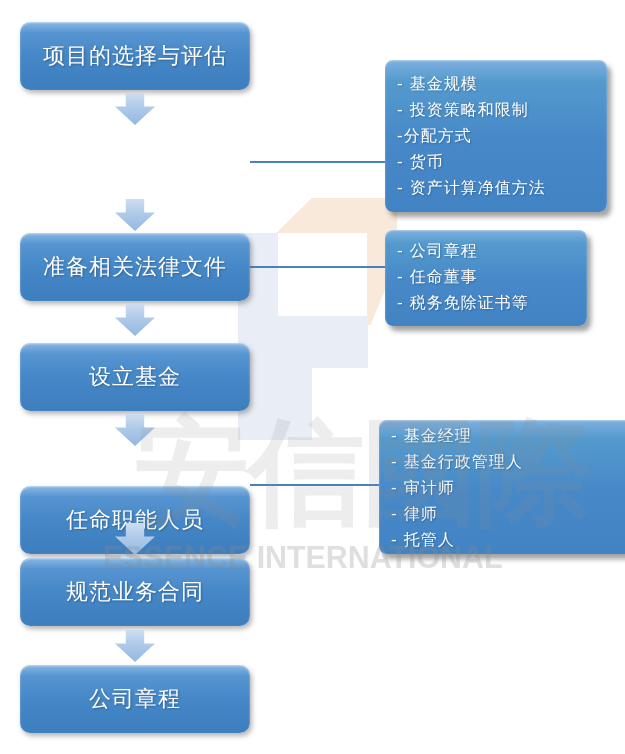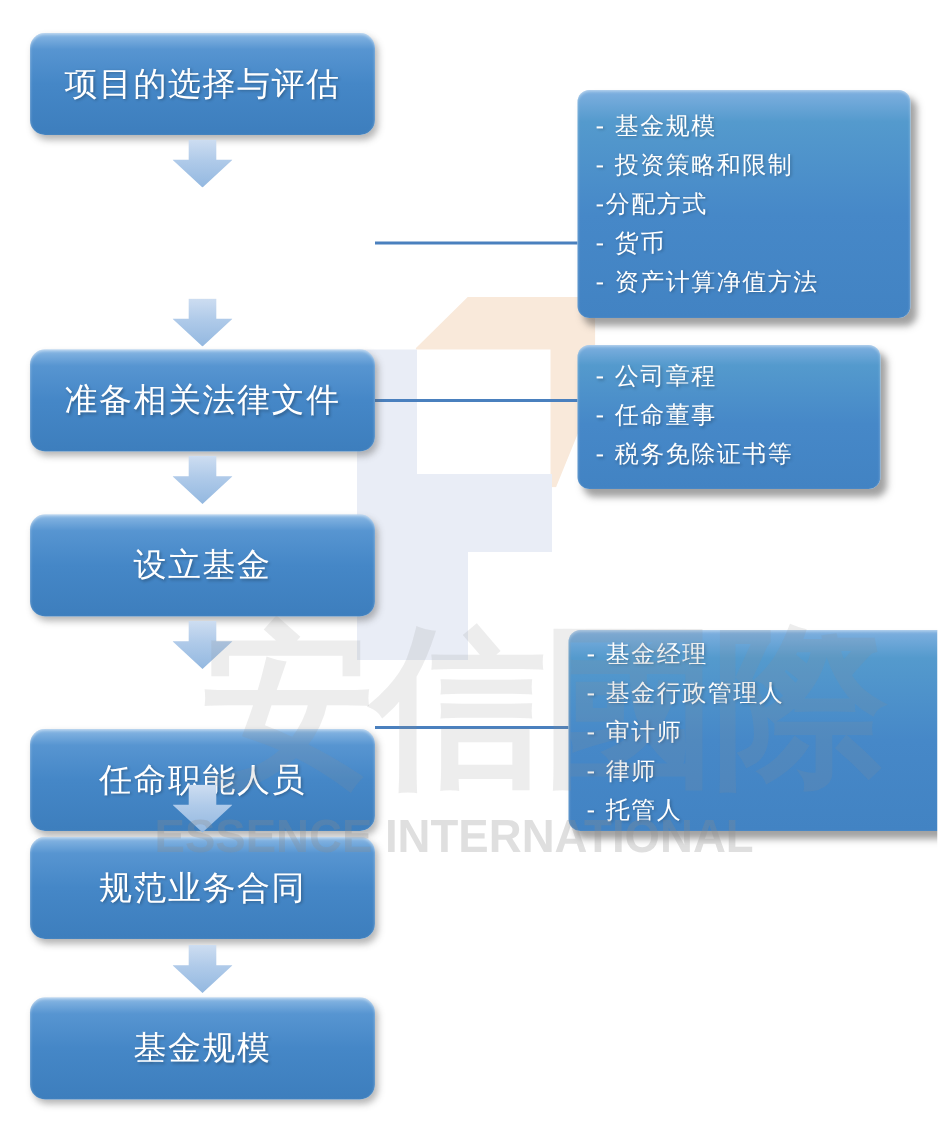--- a/index.html
+++ b/index.html
@@ -97,21 +97,21 @@
     <span>任命职能人员</span>
   </div>
   <div class="arrow a5"></div>
 
   <div class="step s6">
     <span>规范业务合同</span>
   </div>
   <div class="arrow a6"></div>
 
   <div class="step s7">
-    <span>基金规模</span>
+    <span>公司章程</span>
   </div>
 
   <div class="side sb1">
     <div class="line">- 基金规模</div>
     <div class="line">- 投资策略和限制</div>
     <div class="line">-分配方式</div>
     <div class="line">- 货币</div>
     <div class="line">- 资产计算净值方法</div>
   </div>
 

